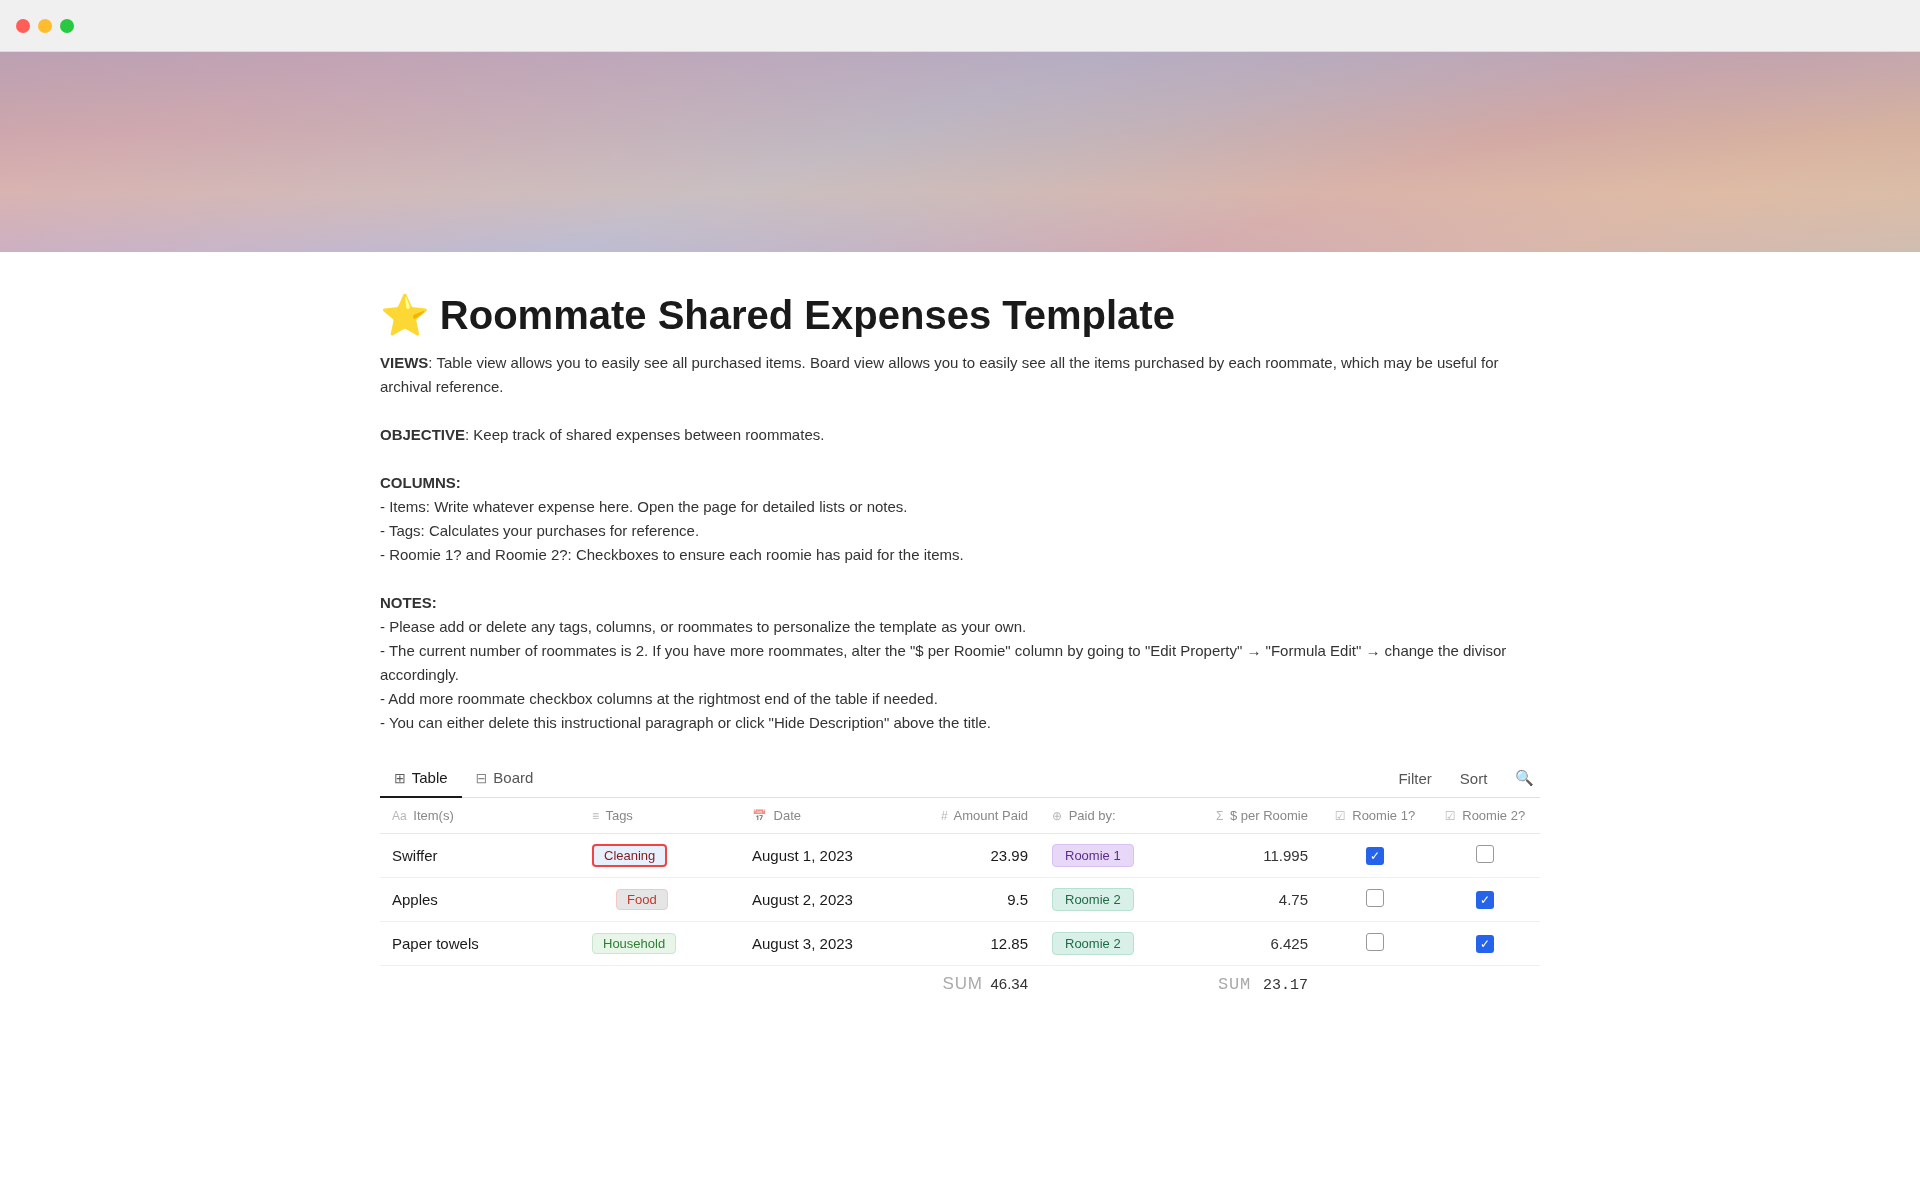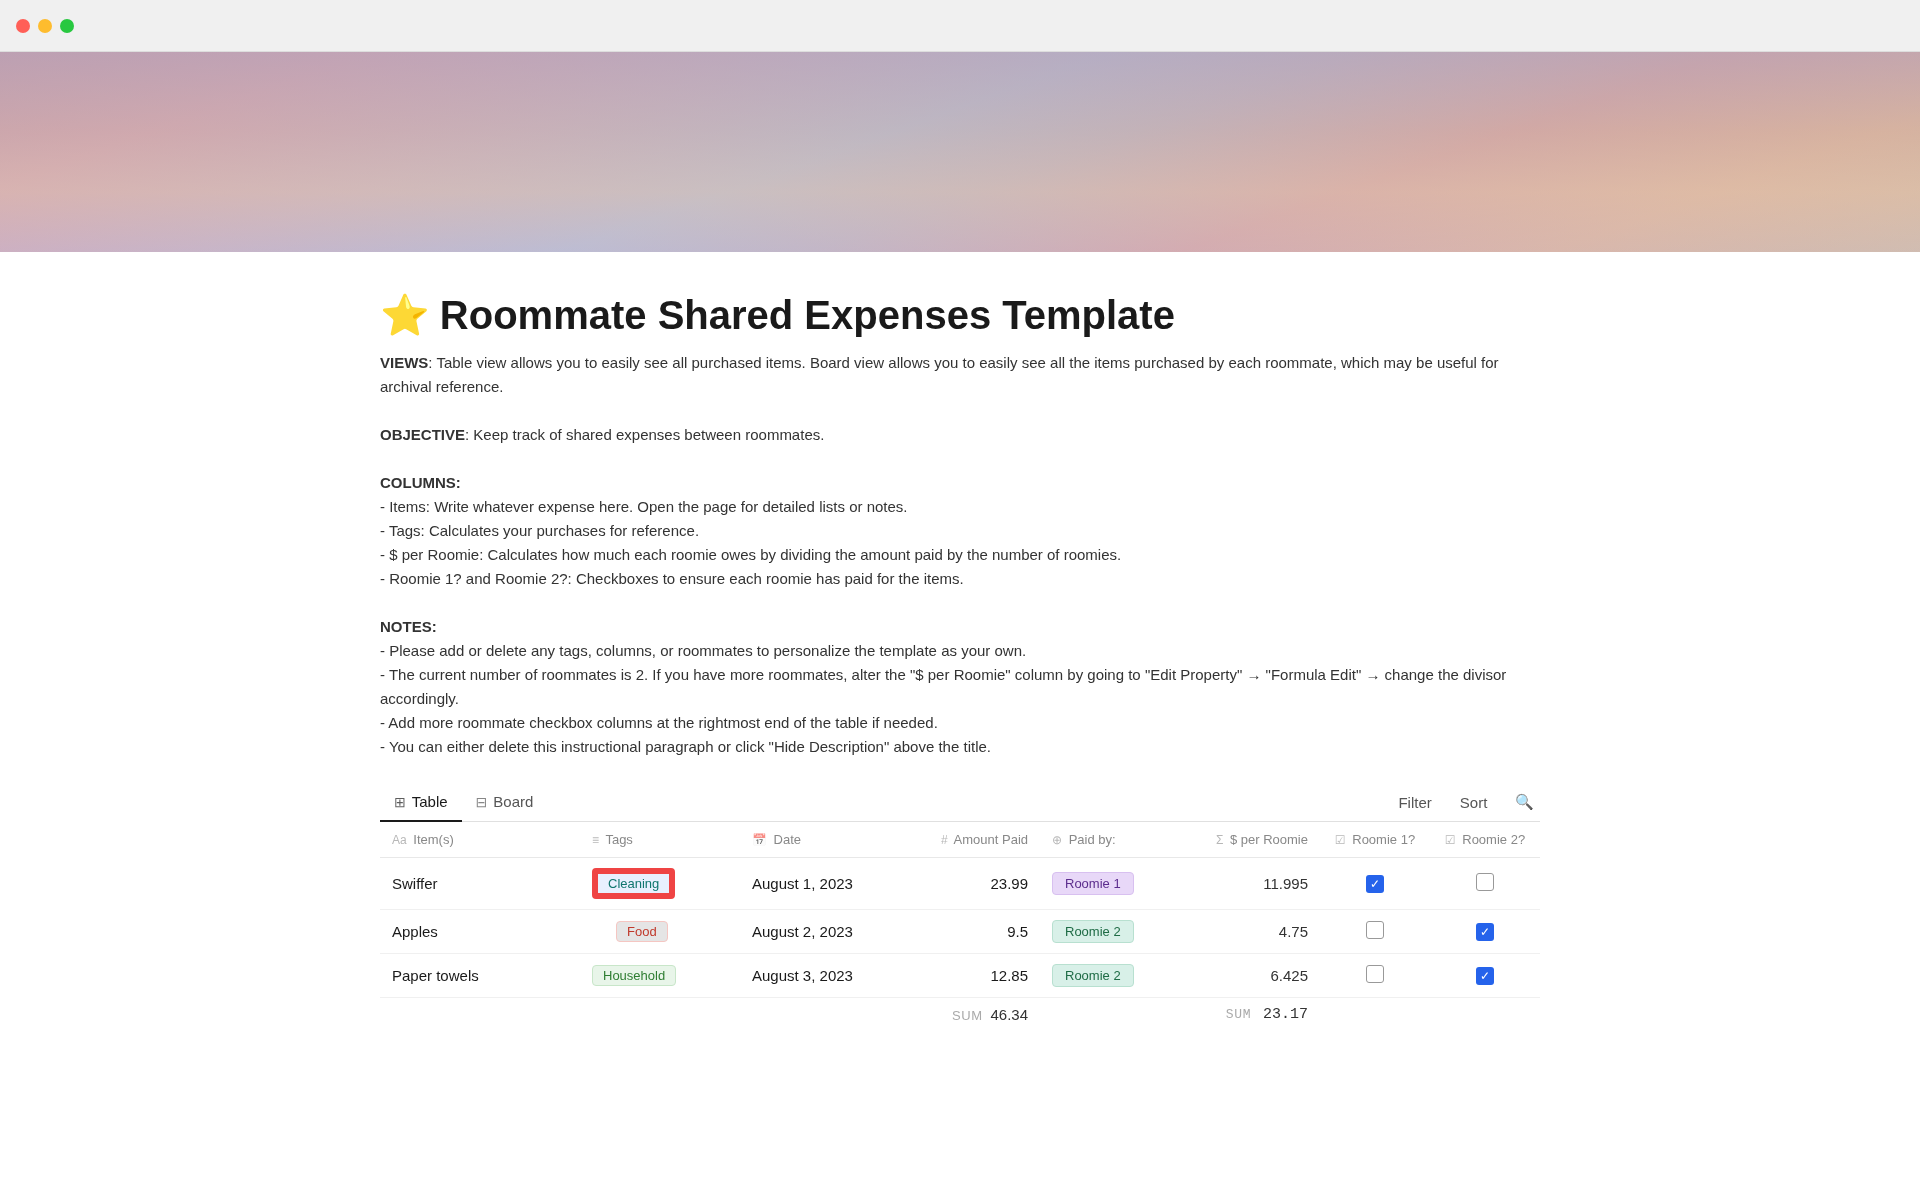--- a/index.html
+++ b/index.html
@@ -169,21 +169,21 @@
     .data-table td.per-roomie-cell { text-align: right; color: #333; }
 
     
     .tag {
       display: inline-block;
       padding: 2px 10px;
       border-radius: 4px;
       font-size: 13px;
       font-weight: 500;
     }
-    .tag-cleaning { background: #e8f0fe; color: #0f766e; border: 6px solid #ef4444; }
+    .tag-cleaning { background: #e8f0fe; color: #7f1d1d; border: 2px solid #ef4444; }
     .tag-food { background: #e5e5e5; color: #c0392b; border: 1px solid #f5c6c2; margin-left: 24px; }
     .tag-household { background: #e8f5e9; color: #2e7d32; border: 1px solid #c8e6c9; }
 
     
     .paid-badge {
       display: inline-block;
       padding: 3px 12px;
       border-radius: 4px;
       font-size: 13px;
       font-weight: 500;
@@ -217,21 +217,21 @@
 
     
     .sum-row td {
       border-top: 1px solid #e0e0e0;
       border-bottom: none;
       padding: 8px 12px;
       color: #888;
       font-size: 13px;
     }
     .sum-label {
-      font-size: 13px;
+      font-size: 17px;
       color: #aaa;
       letter-spacing: 0.05em;
       margin-right: 4px;
     }
     .sum-value {
       font-size: 15px;
       color: #333;
       font-weight: 500;
     }
     .sum-cell-amount { text-align: right; }
@@ -267,21 +267,20 @@
   </div>
 
   <div class="description-block">
     <span class="label-bold">OBJECTIVE</span><span>: Keep track of shared expenses between roommates.</span>
   </div>
 
   <div class="description-block">
     <div class="label-bold">COLUMNS:</div>
     <div>- Items: Write whatever expense here. Open the page for detailed lists or notes.</div>
     <div>- Tags: Calculates your purchases for reference.</div>
-    <div>- $ per Roomie: Calculates how much each roomie owes by dividing the amount paid by the number of roomies.</div>
     <div>- Roomie 1? and Roomie 2?: Checkboxes to ensure each roomie has paid for the items.</div>
   </div>
 
   <div class="description-block">
     <div class="label-bold">NOTES:</div>
     <div>- Please add or delete any tags, columns, or roommates to personalize the template as your own.</div>
     <div>- The current number of roommates is 2. If you have more roommates, alter the "$ per Roomie" column by going to "Edit Property" → "Formula Edit" → change the divisor accordingly.</div>
     <div>- Add more roommate checkbox columns at the rightmost end of the table if needed.</div>
     <div>- You can either delete this instructional paragraph or click "Hide Description" above the title.</div>
   </div>

